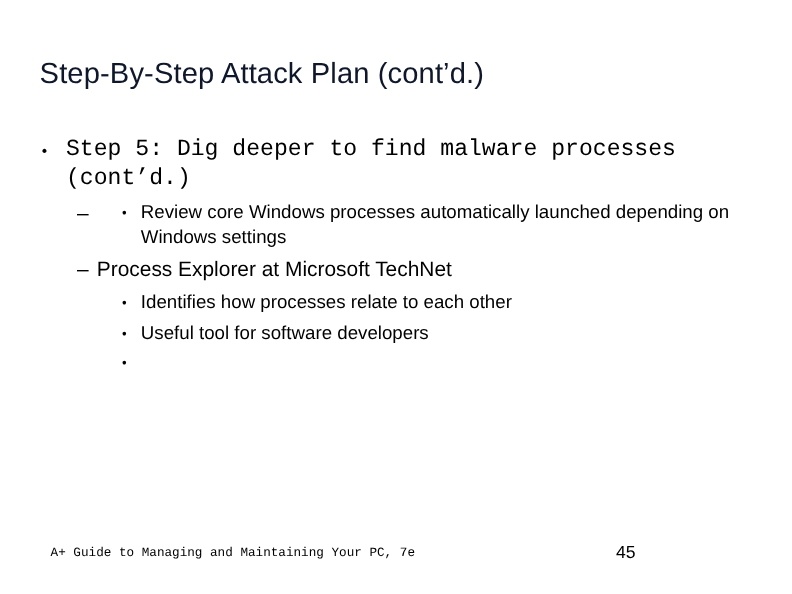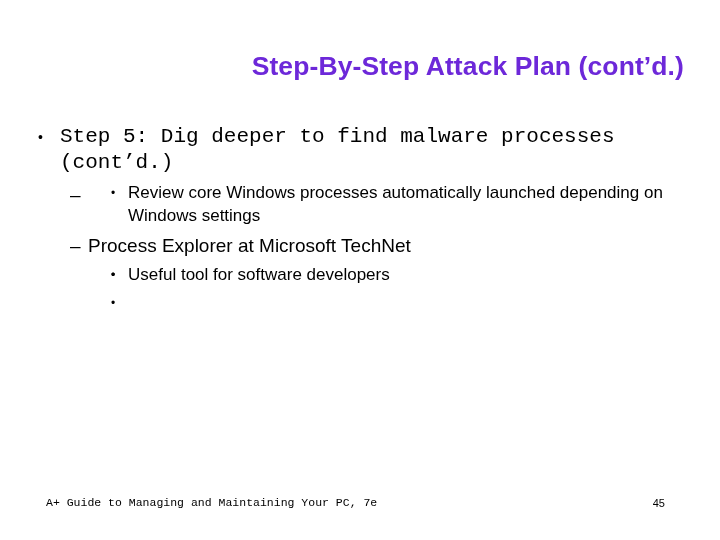--- a/index.html
+++ b/index.html
@@ -23,25 +23,25 @@
     background: #ffffff;
     box-sizing: border-box;
   }
 
   
   .slide-title {
     position: absolute;
     left: 36px;
     top: 50px;
     width: 648px;
-    text-align: right;
+    text-align: left;
     font-size: 26.5px;
     line-height: 32px;
-    font-weight: 700;
-    color: #6d28d9;
+    font-weight: 400;
+    color: #0f172a;
     letter-spacing: 0.1px;
     white-space: nowrap;
   }
 
   
   .body-area {
     position: absolute;
     left: 30px;
     top: 124px;
     width: 660px;
@@ -118,23 +118,22 @@
     line-height: 14px;
     color: #000000;
     white-space: nowrap;
     font-family: Liberation Mono, monospace;
   }
   .page-number {
     position: absolute;
     left: 560px;
     width: 105px;
     top: 496px;
-    font-size: 11px;
+    font-size: 16px;
     line-height: 14px;
-    text-align: right;
     color: #000000;
   }
 </style>
 </head>
 <body>
 
 <div class="slide">
 
   <div class="slide-title">Step-By-Step Attack Plan (cont’d.)</div>
 
@@ -154,20 +153,21 @@
       <span class="btext">Review core Windows processes automatically launched depending on Windows settings</span>
     </div>
 
     <div class="bullet lvl2">
       <span class="marker">–</span>
       <span class="btext">Process Explorer at Microsoft TechNet</span>
     </div>
 
     <div class="bullet lvl3">
       <span class="marker">•</span>
+      <span class="btext">Identifies how processes relate to each other</span>
     </div>
 
     <div class="bullet lvl3 tight">
       <span class="marker">•</span>
       <span class="btext">Useful tool for software developers</span>
     </div>
 
     <div class="bullet lvl3 tight">
       <span class="marker">•</span>
     </div>

